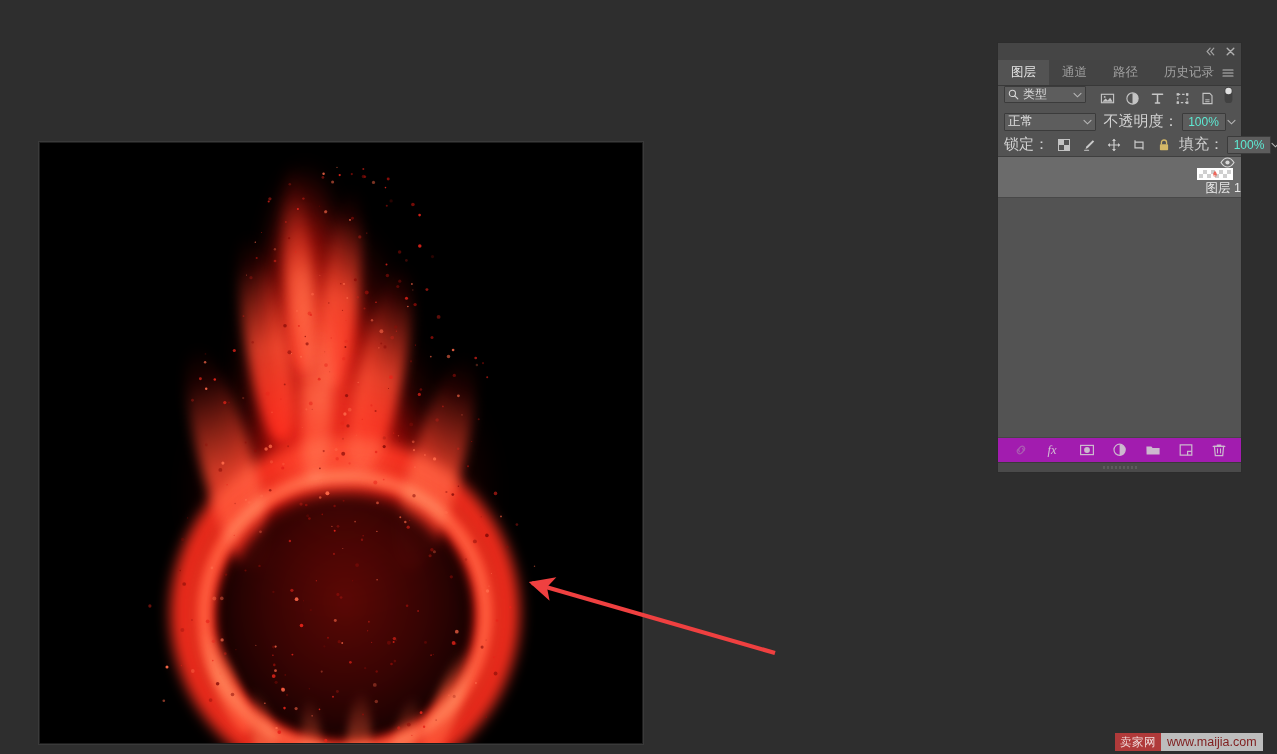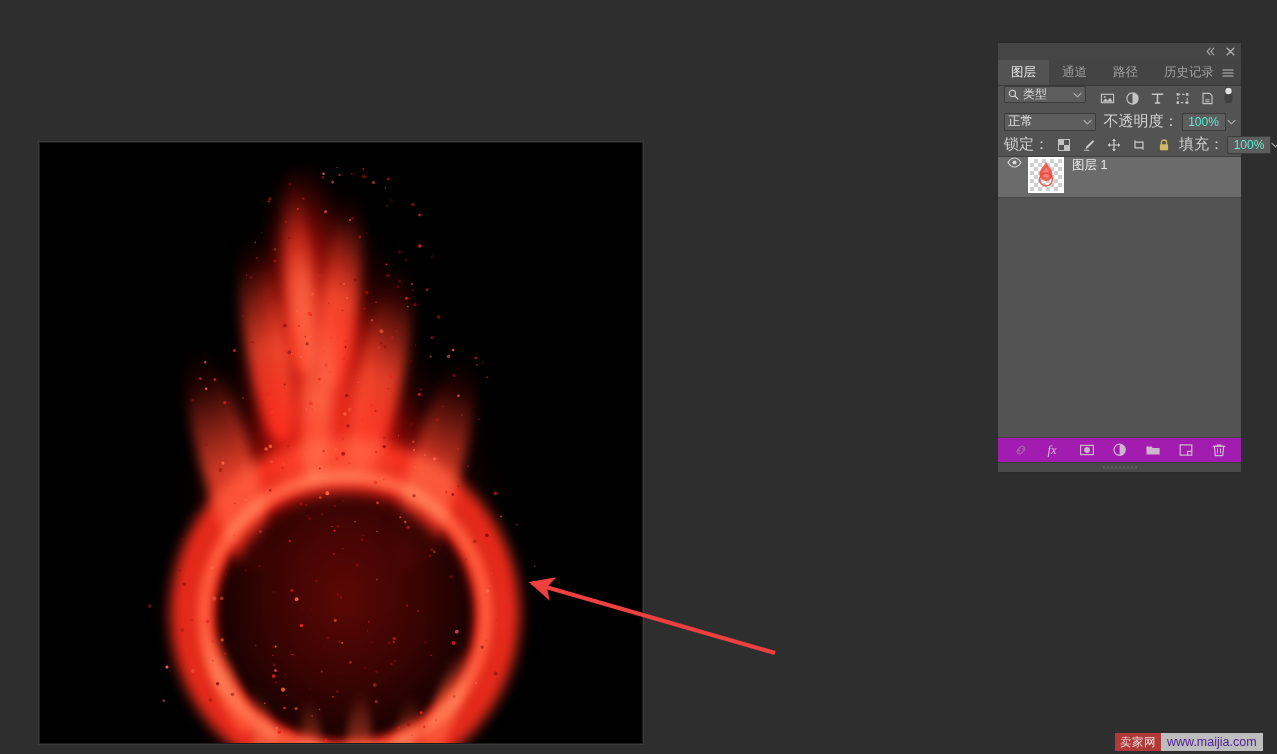--- a/index.html
+++ b/index.html
@@ -280,24 +280,25 @@
   
   #layer-list {
     flex: 1 1 auto;
     background: #535353;
     border-top: 1px solid #3f3f3f;
     overflow: hidden;
   }
   .layer-row {
     height: 40px;
     display: flex;
-    align-items: flex-start;
+    align-items: flex-end;
     border-bottom: 1px solid #484848;
     cursor: pointer;
     padding-left: 2px;
+    flex-direction: column;
   }
   .layer-row.selected { background: #6b6b6b; }
   .eye-cell { width: 28px; display: flex; align-items: center; justify-content: center; cursor: pointer; }
   .thumb-wrap {
     width: 36px; height: 36px;
     margin-right: 8px;
     position: relative;
     box-sizing: border-box;
   }
   .thumb-wrap.sel-border { border: 2px solid #ffffff; }
@@ -348,21 +349,21 @@
   #wm-badge {
     background: #b03a3a;
     color: #f0dada;
     padding: 0 5px;
     display: flex; align-items: center;
     font-size: 11.5px;
     letter-spacing: 0.5px;
   }
   #wm-url {
     background: #bdbdbd;
-    color: #4c1d95;
+    color: #7f1d1d;
     padding: 0 6px;
     display: flex; align-items: center;
     font-size: 12.5px;
   }
 </style>
 </head>
 <body>
 
 <div id="workspace">
 

